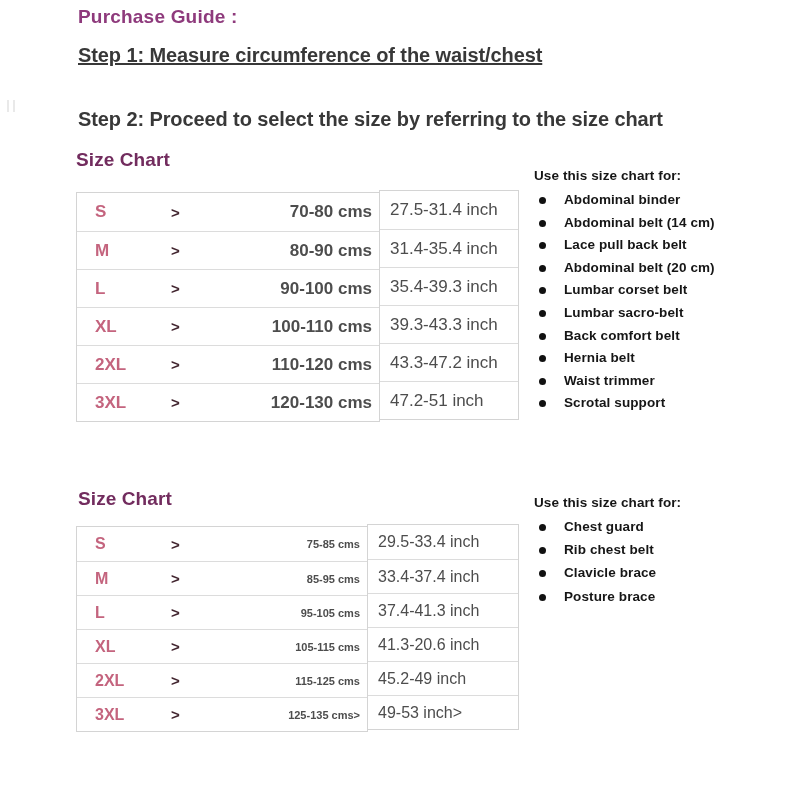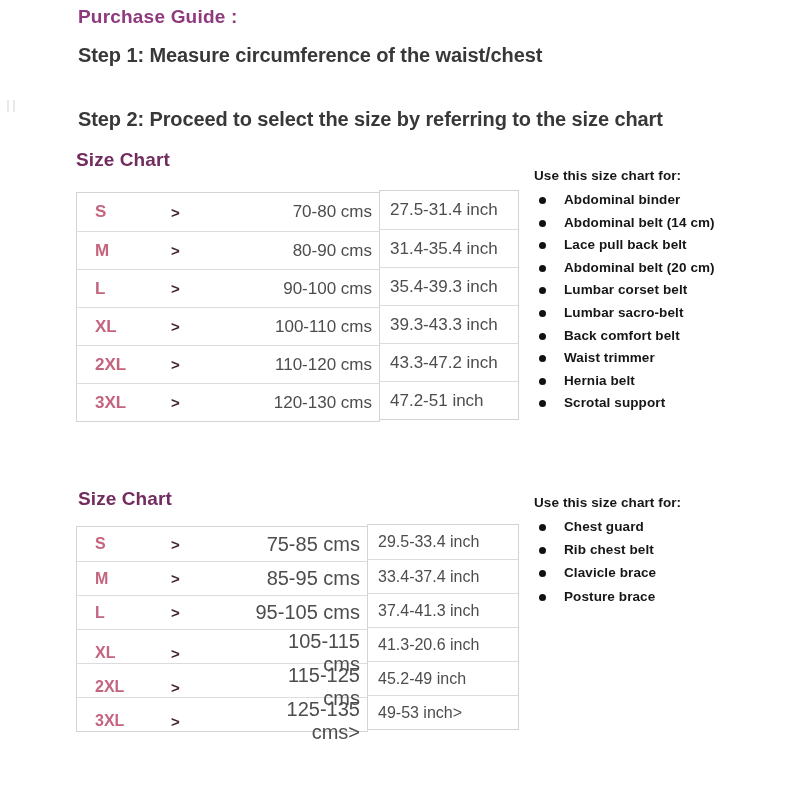--- a/index.html
+++ b/index.html
@@ -10,21 +10,21 @@
   
   .page-title{
     position:absolute;left:78px;top:6px;margin:0;
     font-size:19px;font-weight:700;letter-spacing:.2px;
     color:var(--title-purple,#8e3a7c);
   }
   .step{
     position:absolute;left:78px;margin:0;
     font-size:20px;font-weight:600;color:var(--step-gray,#383838);letter-spacing:-.1px;
   }
-  .step1{top:44px;}
+  .step1{top:44px;text-decoration:underline;}
   .step2{top:108px;}
 
   
   .section-heading{
     position:absolute;margin:0;font-size:19px;font-weight:700;
     color:var(--heading-plum,#722c5e);letter-spacing:.1px;
   }
   .sh1{left:76px;top:149px;}
   .sh2{left:78px;top:488px;}
 
@@ -48,23 +48,23 @@
   .t2 .main-table .row{grid-template-columns:94px 82px 1fr;height:34px;}
   .main-table .row + .row, .inch-table .irow + .irow{border-top:1px solid #dcdcdc;}
   .irow{display:flex;align-items:center;box-sizing:border-box;padding-left:10px;}
   .t1 .irow{height:38px;}
   .t2 .irow{height:34px;}
 
   .size-cell{padding-left:18px;font-weight:700;color:var(--size-pink,#c4647e);}
   .t1 .size-cell{font-size:17px;}
   .t2 .size-cell{font-size:16px;}
   .arrow-cell{font-weight:700;color:var(--arrow-dark,#42252f);font-size:15px;}
-  .cms-cell{text-align:right;padding-right:7px;font-weight:400;color:var(--body-gray,#4d4d4d);}
+  .cms-cell{text-align:right;padding-right:7px;font-weight:700;color:var(--body-gray,#4d4d4d);}
   .t1 .cms-cell{font-size:17px;}
-  .t2 .cms-cell{font-size:20px;}
+  .t2 .cms-cell{font-size:11px;}
   .inch-text{font-weight:400;color:var(--body-gray,#4d4d4d);}
   .t1 .inch-text{font-size:17px;text-align:center;}
   .t2 .inch-text{font-size:16px;text-align:right;}
 
   
   .usage{position:absolute;width:250px;color:var(--list-black,#161616);}
   .u1{left:534px;top:168px;}
   .u2{left:534px;top:495px;}
   .usage-title{font-size:13.5px;font-weight:700;margin-bottom:9px;letter-spacing:.1px;}
   .usage-item{display:grid;grid-template-columns:30px 1fr;align-items:start;}
@@ -173,25 +173,25 @@
     <div class="usage-item">
         <span class="dot"></span>
         <span class="usage-text">Lumbar sacro-belt</span>
       </div>
     <div class="usage-item">
         <span class="dot"></span>
         <span class="usage-text">Back comfort belt</span>
       </div>
     <div class="usage-item">
         <span class="dot"></span>
+        <span class="usage-text">Hernia belt</span>
+      </div>
+    <div class="usage-item">
+        <span class="dot"></span>
         <span class="usage-text">Waist trimmer</span>
-      </div>
-    <div class="usage-item">
-        <span class="dot"></span>
-        <span class="usage-text">Hernia belt</span>
       </div>
     <div class="usage-item">
         <span class="dot"></span>
         <span class="usage-text">Scrotal support</span>
       </div>
   </div>
 
   <h2 class="section-heading sh2">Size Chart</h2>
 
   <div class="chart-table t2">

